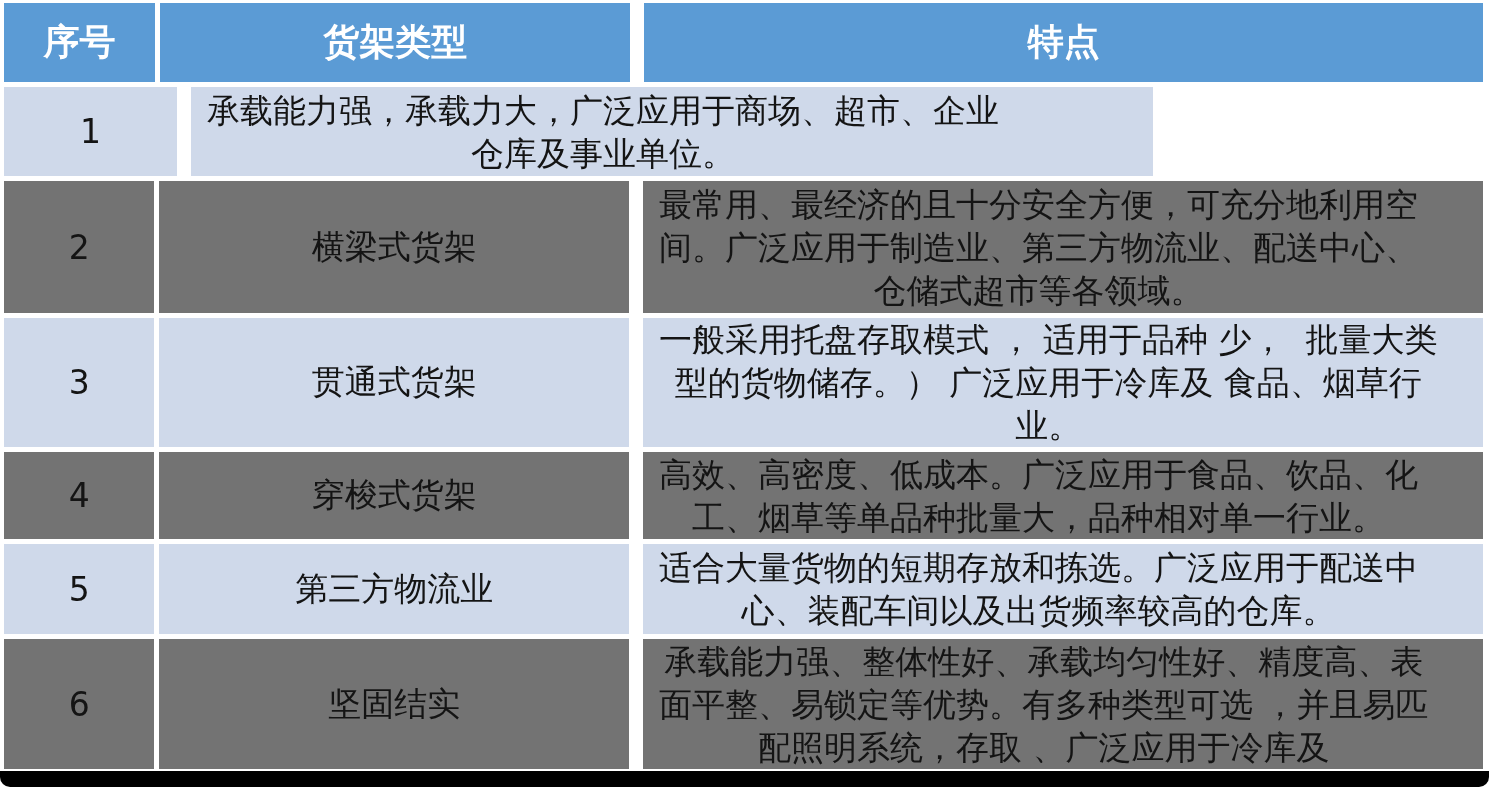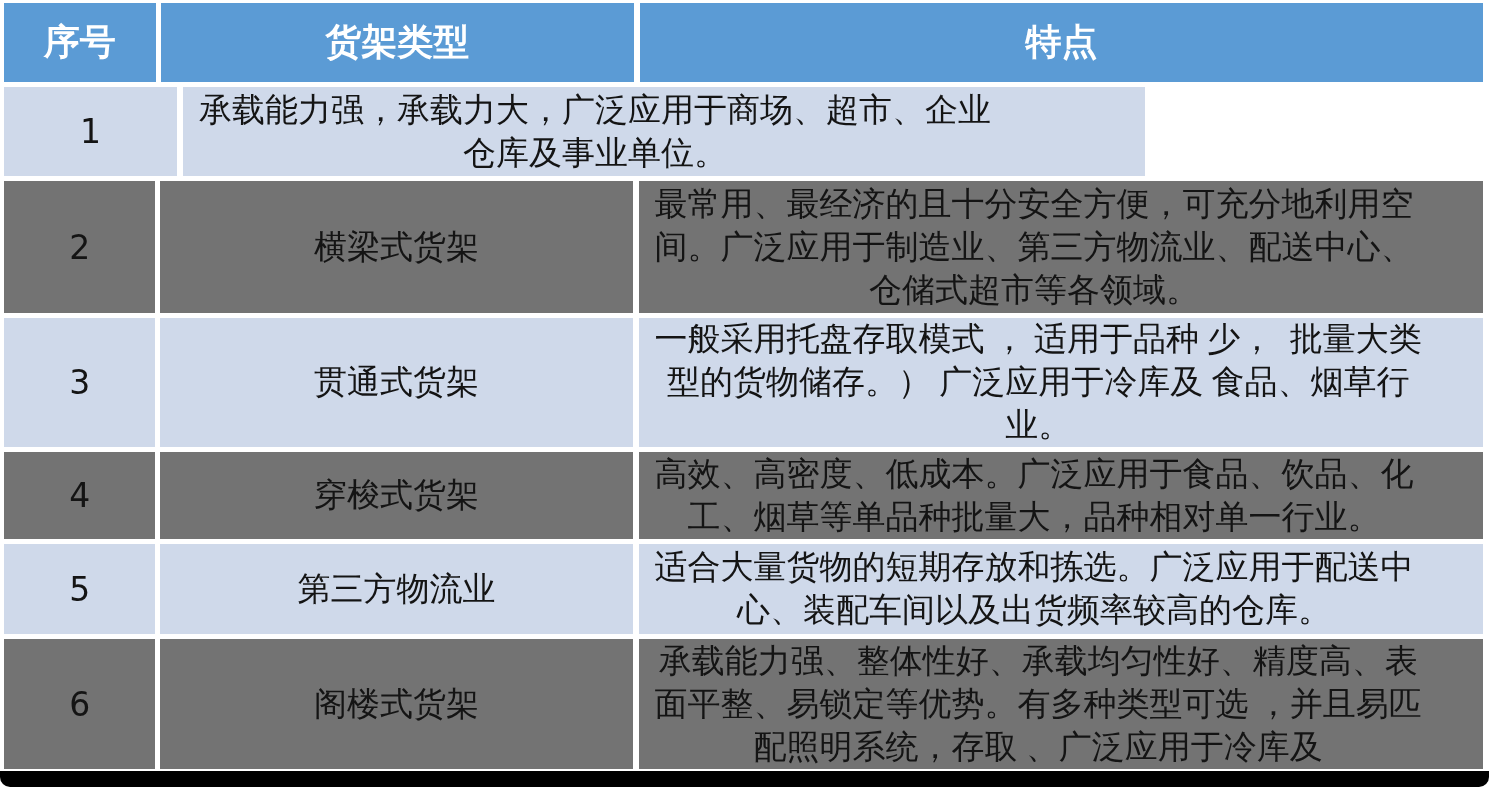--- a/index.html
+++ b/index.html
@@ -8,22 +8,22 @@
     width:1489px;height:787px;
     background:#ffffff;
     font-family:"DejaVu Sans", sans-serif;
     overflow:hidden;
   }
   .table{position:absolute;left:4px;top:3px;width:1479px;}
   .tr{display:flex;margin-bottom:5px;}
   .td{box-sizing:border-box;overflow:hidden;text-align:center;}
   .col-index{width:173px;display:flex;align-items:center;justify-content:center;}
   .col-type{width:540px;margin-left:5px;display:flex;align-items:center;justify-content:center;}
-  .col-feat{width:962px;margin-left:6px;display:flex;align-items:center;
-            padding:2px 10px 2px 16px;font-family:Liberation Serif, serif;}
+  .col-feat{width:962px;margin-left:14px;display:flex;align-items:center;
+            padding:2px 10px 2px 16px;}
   
   .thead .td{background:#5B9BD5;color:#ffffff;font-weight:bold;font-size:36px;}
   .thead{height:79px;}
   .thead .col-feat{justify-content:center;padding:0;}
   
   .tbody-row .td{color:#141414;font-size:33px;}
   .row-odd .td{background:#CFD9EA;}
   .row-even .td{background:#737373;}
   .feat-text{white-space:pre-wrap;line-height:43px;}
   .h-r1{height:89px;}
@@ -91,21 +91,21 @@
       <div class="td col-index">5</div>
       <div class="td col-type">第三方物流业</div>
       <div class="td col-feat">
           <span class="feat-text">适合大量货物的短期存放和拣选。广泛应用于配送中
 心、装配车间以及出货频率较高的仓库。</span>
         </div>
     </div>
 
     <div class="tr tbody-row row-even h-r6">
       <div class="td col-index">6</div>
-      <div class="td col-type">阁楼式货架</div>
+      <div class="td col-type">坚固结实</div>
       <div class="td col-feat">
           <span class="feat-text">承载能力强、整体性好、承载均匀性好、精度高、表
 面平整、易锁定等优势。有多种类型可选 ，并且易匹
 配照明系统，存取 、广泛应用于冷库及</span>
         </div>
     </div>
 
   </div>
 
   <div class="footer-bar"></div>

